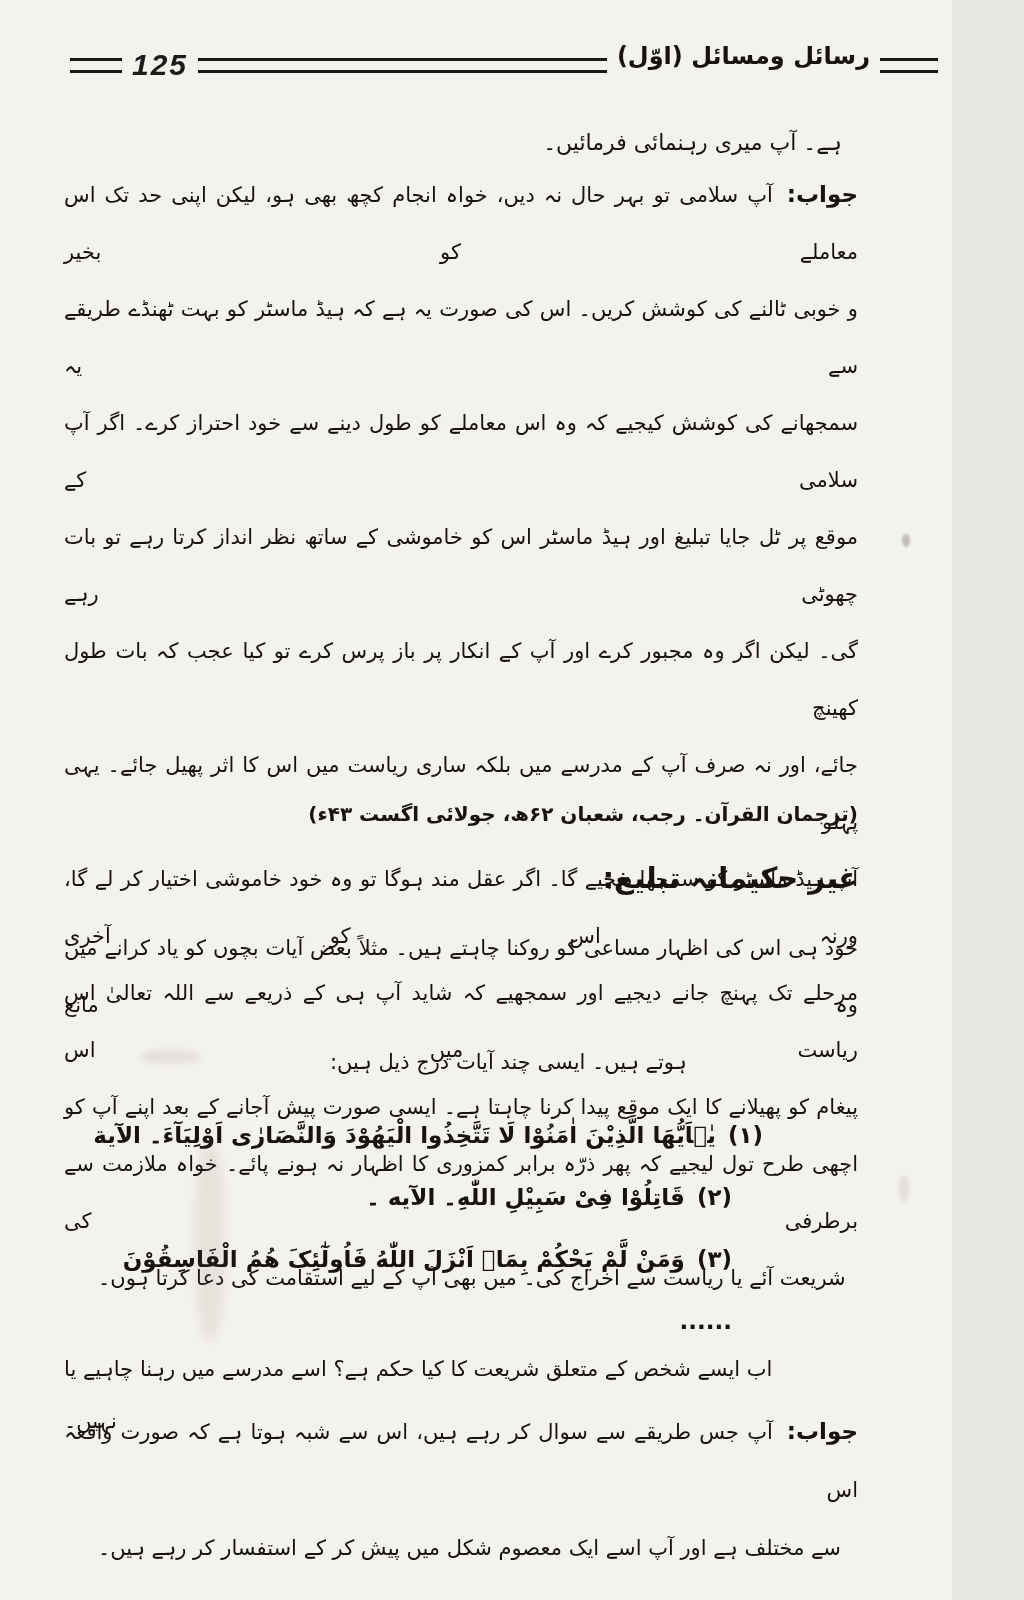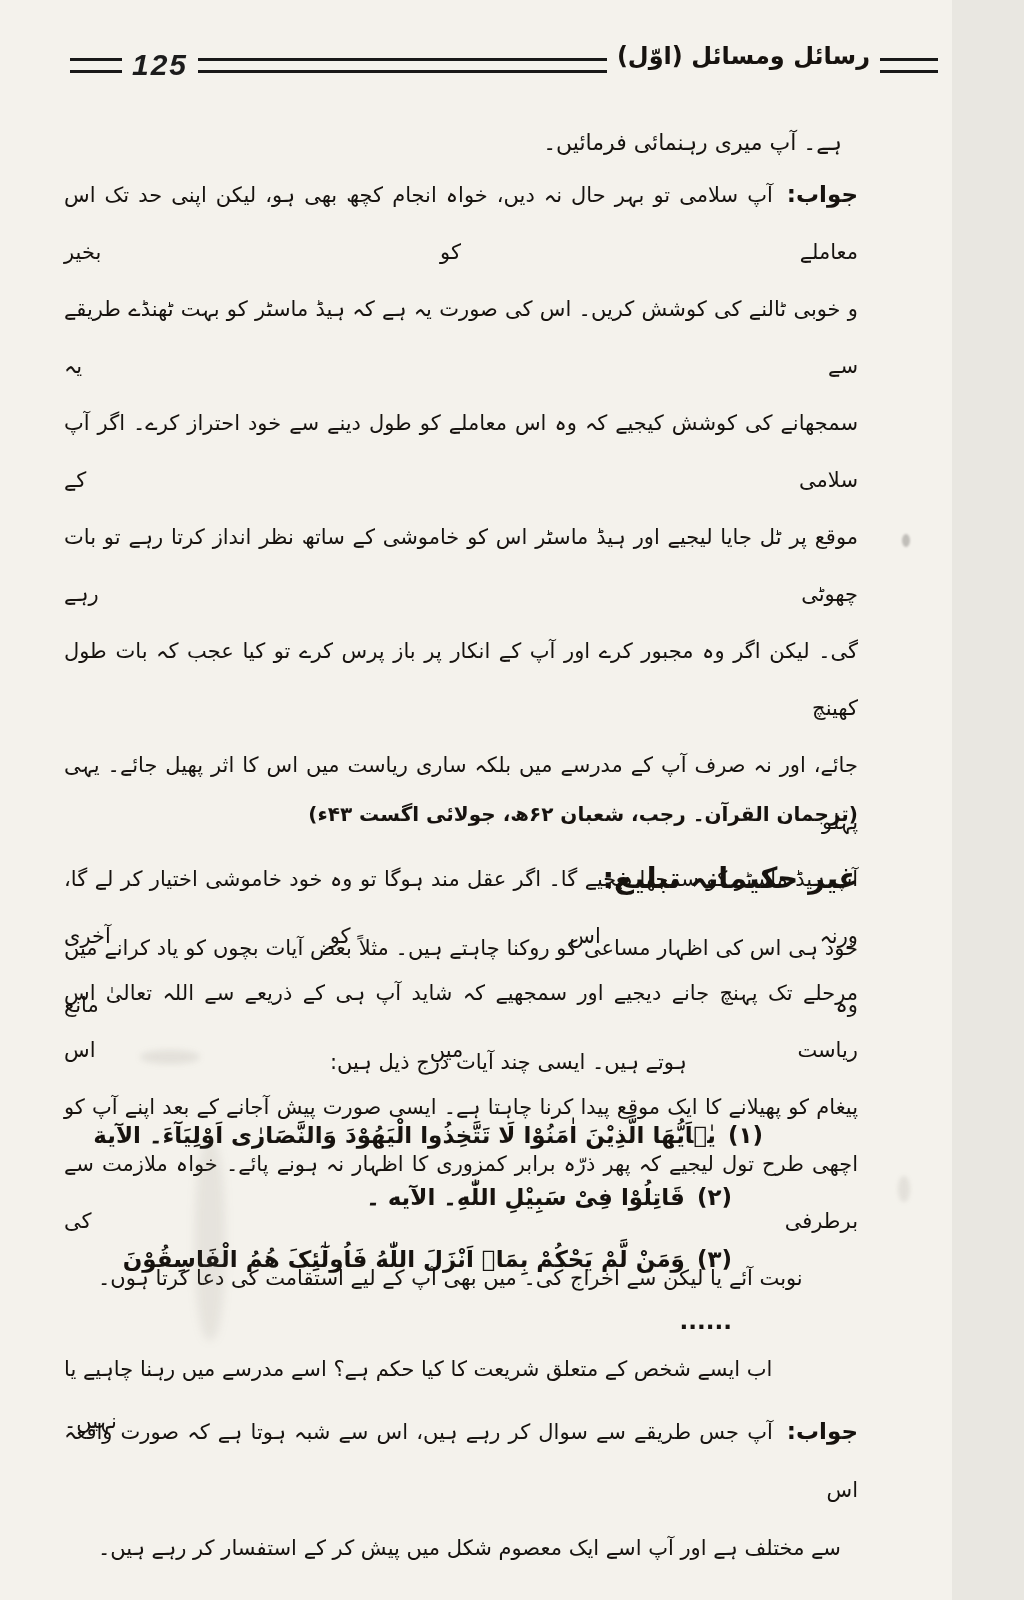--- a/index.html
+++ b/index.html
@@ -97,28 +97,28 @@
     <div class="hdr-title">رسائل ومسائل (اوّل)</div>
     <div class="dbl rule-c"></div>
   </div>
 
   <p class="blk intro">ہے۔ آپ میری رہنمائی فرمائیں۔</p>
 
   <div class="blk" style="top:166px;">
     <p class="bline"><span class="plabel">جواب:</span><span>آپ سلامی تو بہر حال نہ دیں، خواہ انجام کچھ بھی ہو، لیکن اپنی حد تک اس معاملے کو بخیر</span></p>
     <p class="bline">و خوبی ٹالنے کی کوشش کریں۔ اس کی صورت یہ ہے کہ ہیڈ ماسٹر کو بہت ٹھنڈے طریقے سے یہ</p>
     <p class="bline">سمجھانے کی کوشش کیجیے کہ وہ اس معاملے کو طول دینے سے خود احتراز کرے۔ اگر آپ سلامی کے</p>
-    <p class="bline">موقع پر ٹل جایا لیجیے اور ہیڈ ماسٹر اس کو خاموشی کے ساتھ نظر انداز کرتا رہے تو بات چھوٹی رہے</p>
+    <p class="bline">موقع پر ٹل جایا تبلیغ اور ہیڈ ماسٹر اس کو خاموشی کے ساتھ نظر انداز کرتا رہے تو بات چھوٹی رہے</p>
     <p class="bline">گی۔ لیکن اگر وہ مجبور کرے اور آپ کے انکار پر باز پرس کرے تو کیا عجب کہ بات طول کھینچ</p>
     <p class="bline">جائے، اور نہ صرف آپ کے مدرسے میں بلکہ ساری ریاست میں اس کا اثر پھیل جائے۔ یہی پہلو</p>
     <p class="bline">آپ ہیڈ ماسٹر کو سمجھا دیجیے گا۔ اگر عقل مند ہوگا تو وہ خود خاموشی اختیار کر لے گا، ورنہ اس کو آخری</p>
     <p class="bline">مرحلے تک پہنچ جانے دیجیے اور سمجھیے کہ شاید آپ ہی کے ذریعے سے اللہ تعالیٰ اس ریاست میں اس</p>
     <p class="bline">پیغام کو پھیلانے کا ایک موقع پیدا کرنا چاہتا ہے۔ ایسی صورت پیش آجانے کے بعد اپنے آپ کو</p>
     <p class="bline">اچھی طرح تول لیجیے کہ پھر ذرّہ برابر کمزوری کا اظہار نہ ہونے پائے۔ خواہ ملازمت سے برطرفی کی</p>
-    <p class="bline endline-left">نوبت آئے یا لیکن سے اخراج کی۔ میں بھی آپ کے لیے استقامت کی دعا کرتا ہوں۔</p>
+    <p class="bline endline-left">شریعت آئے یا ریاست سے اخراج کی۔ میں بھی آپ کے لیے استقامت کی دعا کرتا ہوں۔</p>
   </div>
 
   <p class="blk citation">(ترجمان القرآن۔ رجب، شعبان ۶۲ھ، جولائی اگست ۴۳ء)</p>
 
   <p class="blk sec-heading">غیر حکیمانہ تبلیغ:</p>
 
   <div class="blk" style="top:920px;">
     <p class="bline">خود ہی اس کی اظہار مساعی کو روکنا چاہتے ہیں۔ مثلاً بعض آیات بچوں کو یاد کرانے میں وہ مانع</p>
     <p class="bline endline-mid">ہوتے ہیں۔ ایسی چند آیات درج ذیل ہیں:</p>
   </div>

